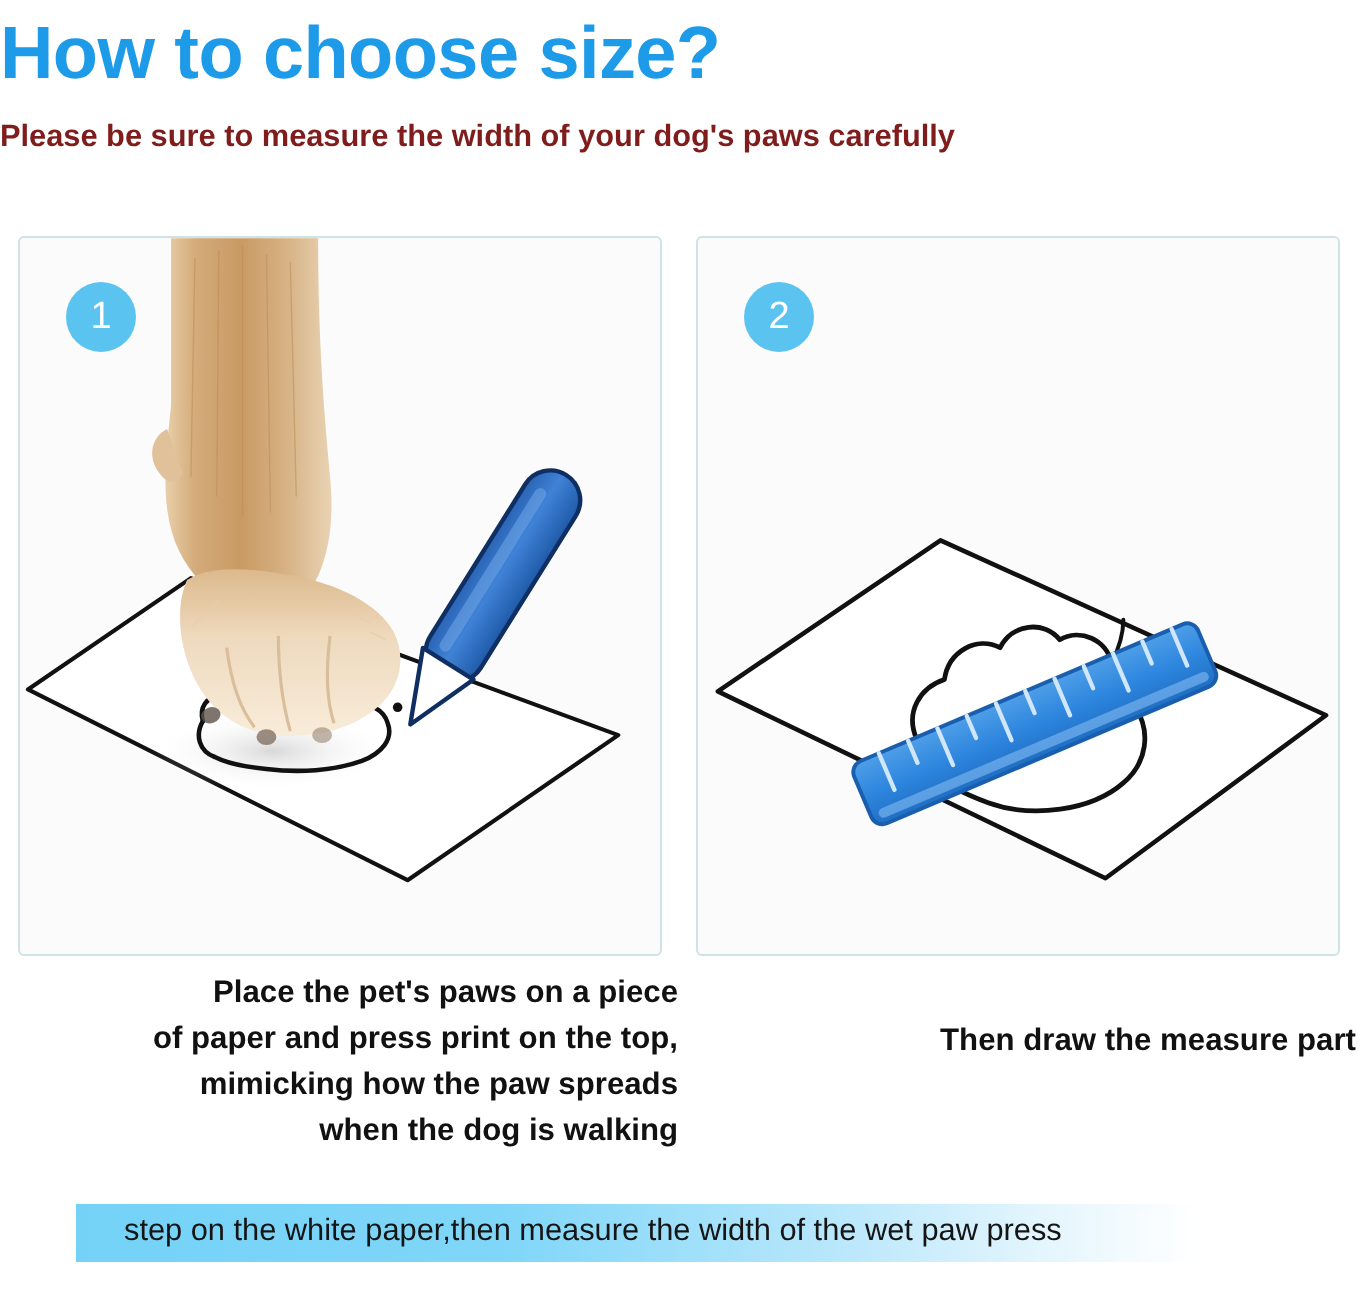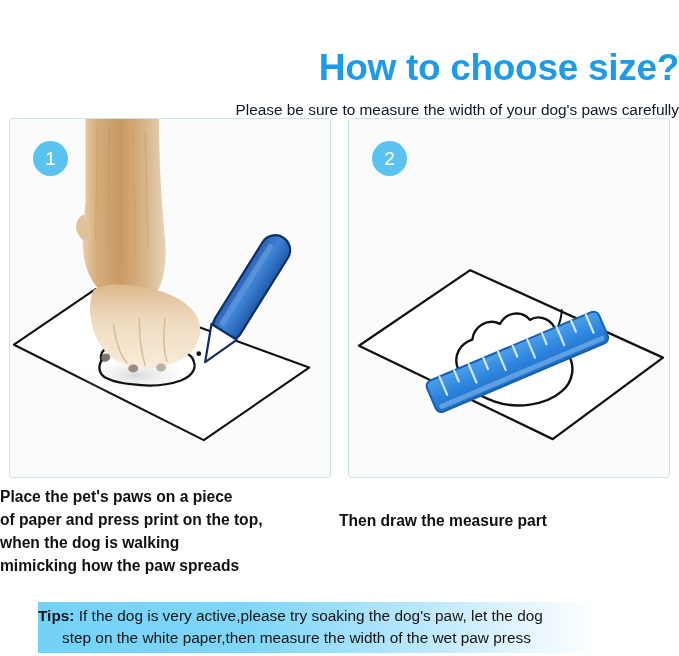--- a/index.html
+++ b/index.html
@@ -12,39 +12,39 @@
     height: 656px;
     position: relative;
     overflow: hidden;
     font-family: "Liberation Sans", sans-serif;
     color: #1a1a1a;
   }
 
   
   .header {
     width: 679px;
-    padding-top: 20px;
-    text-align: right;
-    margin-top: 23px;
+    padding-top: 2px;
+    text-align: left;
   }
   .title {
     font-size: 37px;
     font-weight: bold;
     color: #1e9be8;
     letter-spacing: -0.3px;
     line-height: 44px;
     margin: 0;
     padding-top: 3px;
   }
   .subtitle {
     font-size: 15.4px;
     line-height: 21px;
-    color: #0f172a;
+    color: #7f1d1d;
     margin: 0;
     padding-top: 9px;
+    font-weight: bold;
   }
   .subtitle .sub-line { display: block; }
 
   
   .panels {
     position: absolute;
     top: 118px;
     left: 9px;
     width: 661px;
     height: 360px;
@@ -86,21 +86,21 @@
   .captions {
     position: absolute;
     top: 485px;
     left: 0;
     width: 679px;
     height: 100px;
     display: flex;
   }
   .caption {
     width: 339px;
-    text-align: left;
+    text-align: right;
     font-size: 15.6px;
     font-weight: bold;
     line-height: 23px;
     color: #111111;
   }
   .caption.right { padding-top: 24px; }
   .caption .cap-line { display: block; }
 
   
   .tips {
@@ -261,24 +261,23 @@
         </g>
       </svg>
     </div>
   </div>
 </div>
 
 <div class="captions">
   <div class="caption left">
     <span class="cap-line">Place the pet's paws on a piece</span>
     <span class="cap-line">of paper and press print on the top,</span>
+    <span class="cap-line">mimicking how the paw spreads</span>
     <span class="cap-line">when the dog is walking</span>
-    <span class="cap-line">mimicking how the paw spreads</span>
   </div>
   <div class="caption right">
     <span class="cap-line">Then draw the measure part</span>
   </div>
 </div>
 
 <div class="tips">
-  <span class="tip-line"><b>Tips:</b><span> If the dog is very active,please try soaking the dog's paw,  let the dog</span></span>
   <span class="tip-line second">step on the white paper,then measure the width of the wet paw press</span>
 </div>
 
 </body></html>

